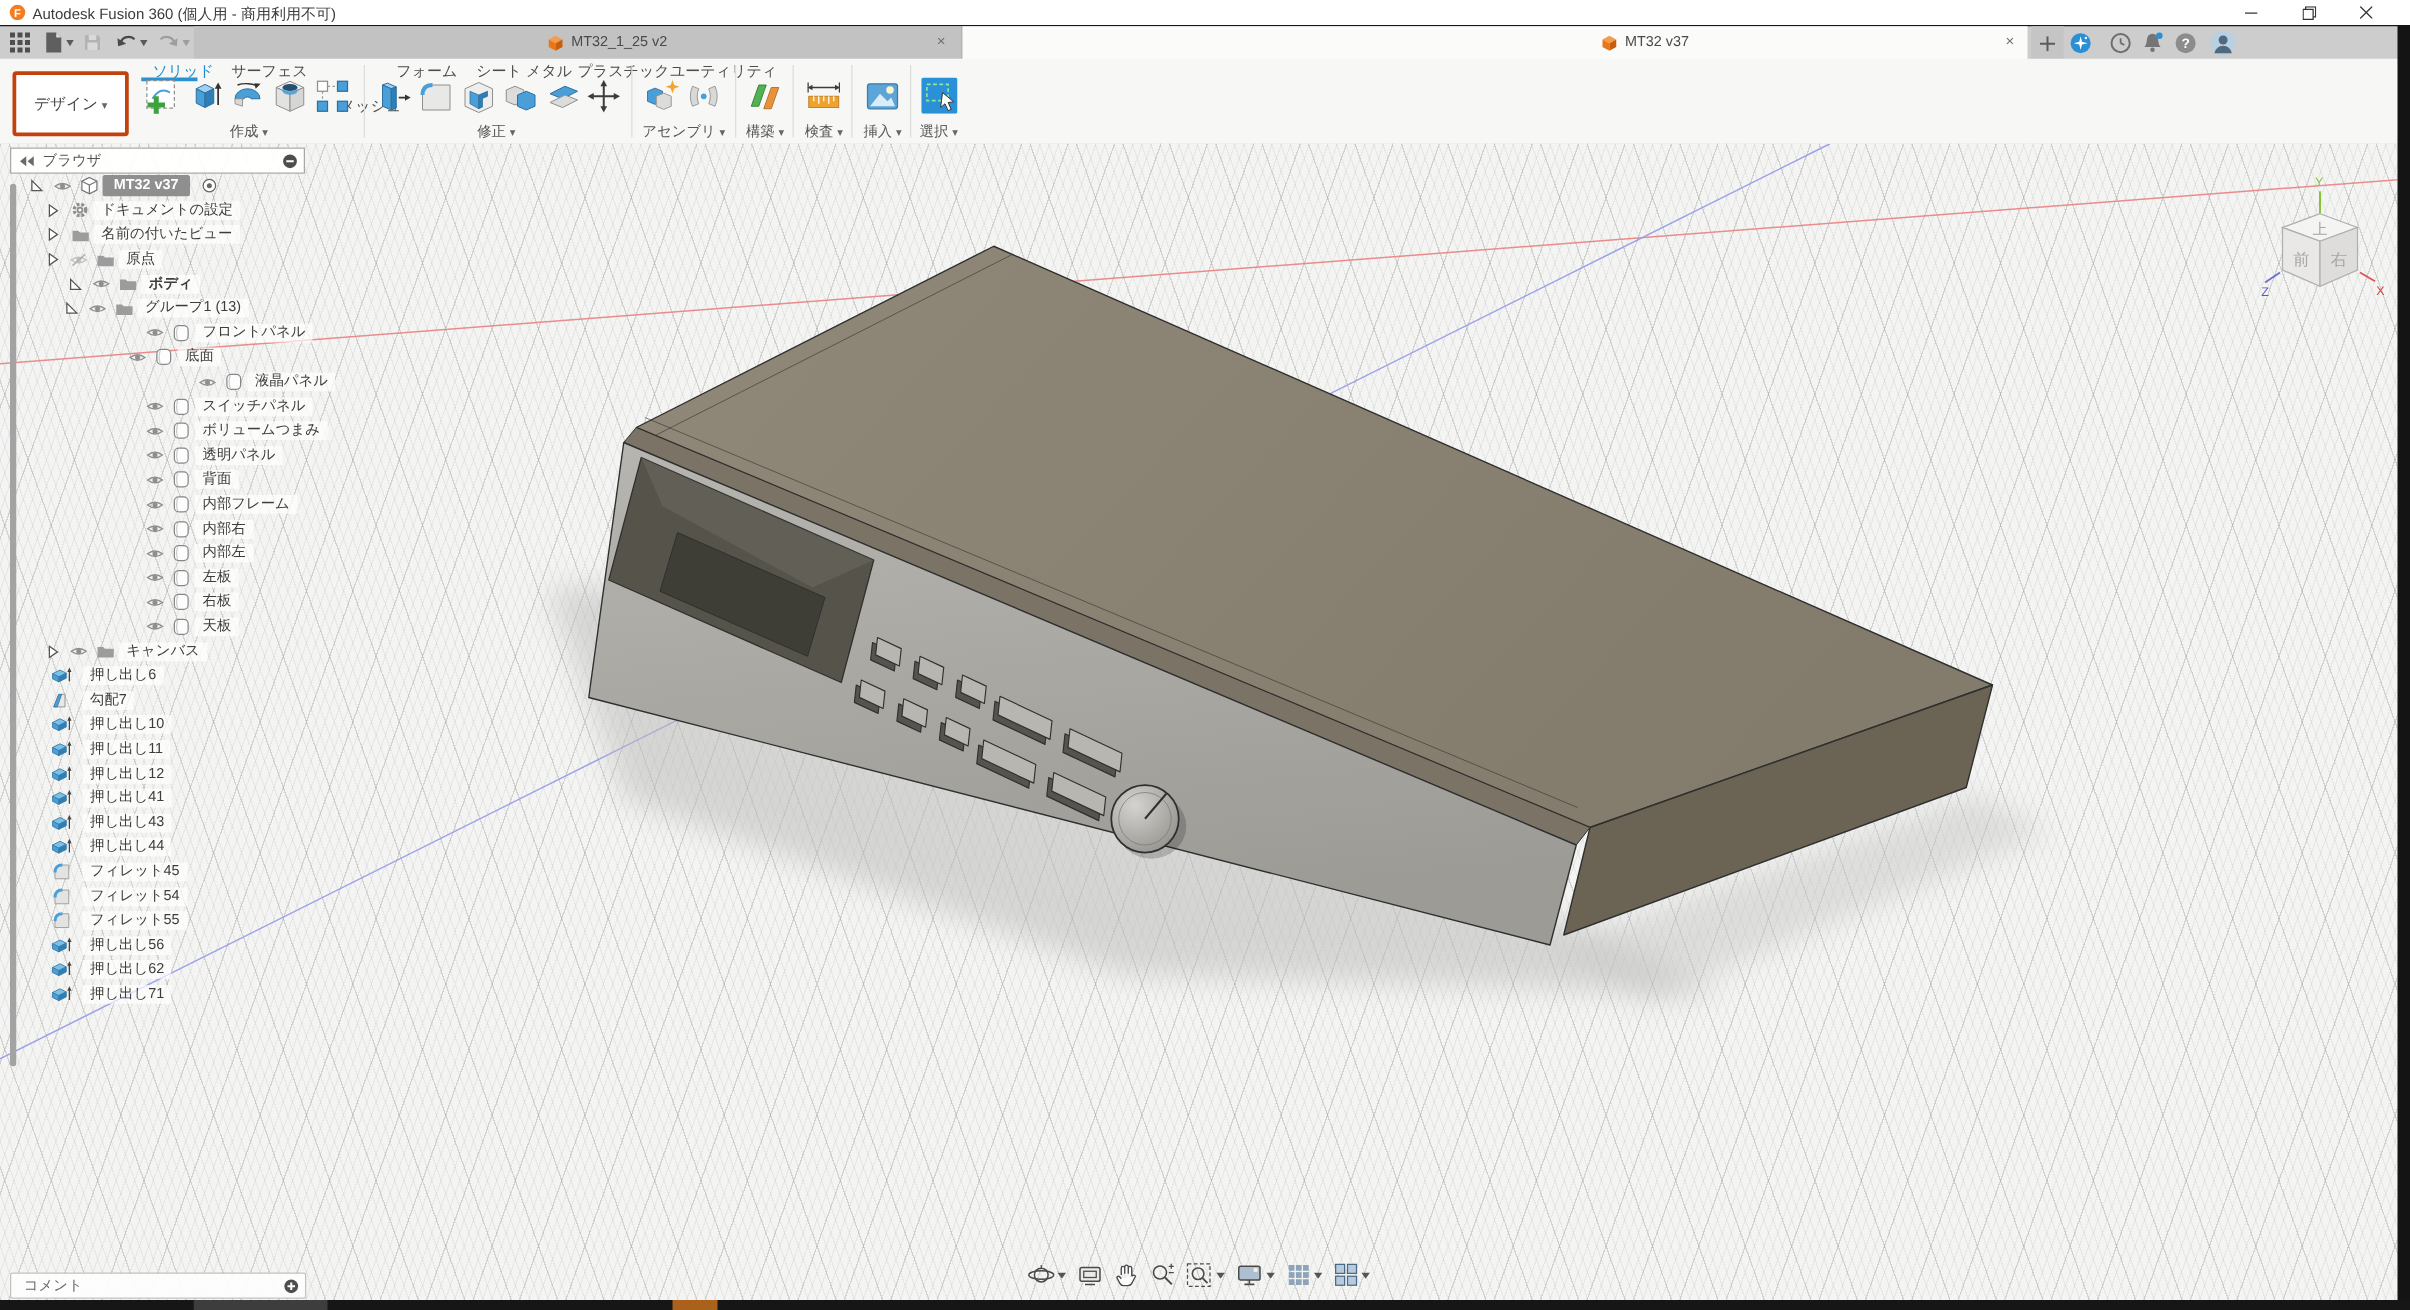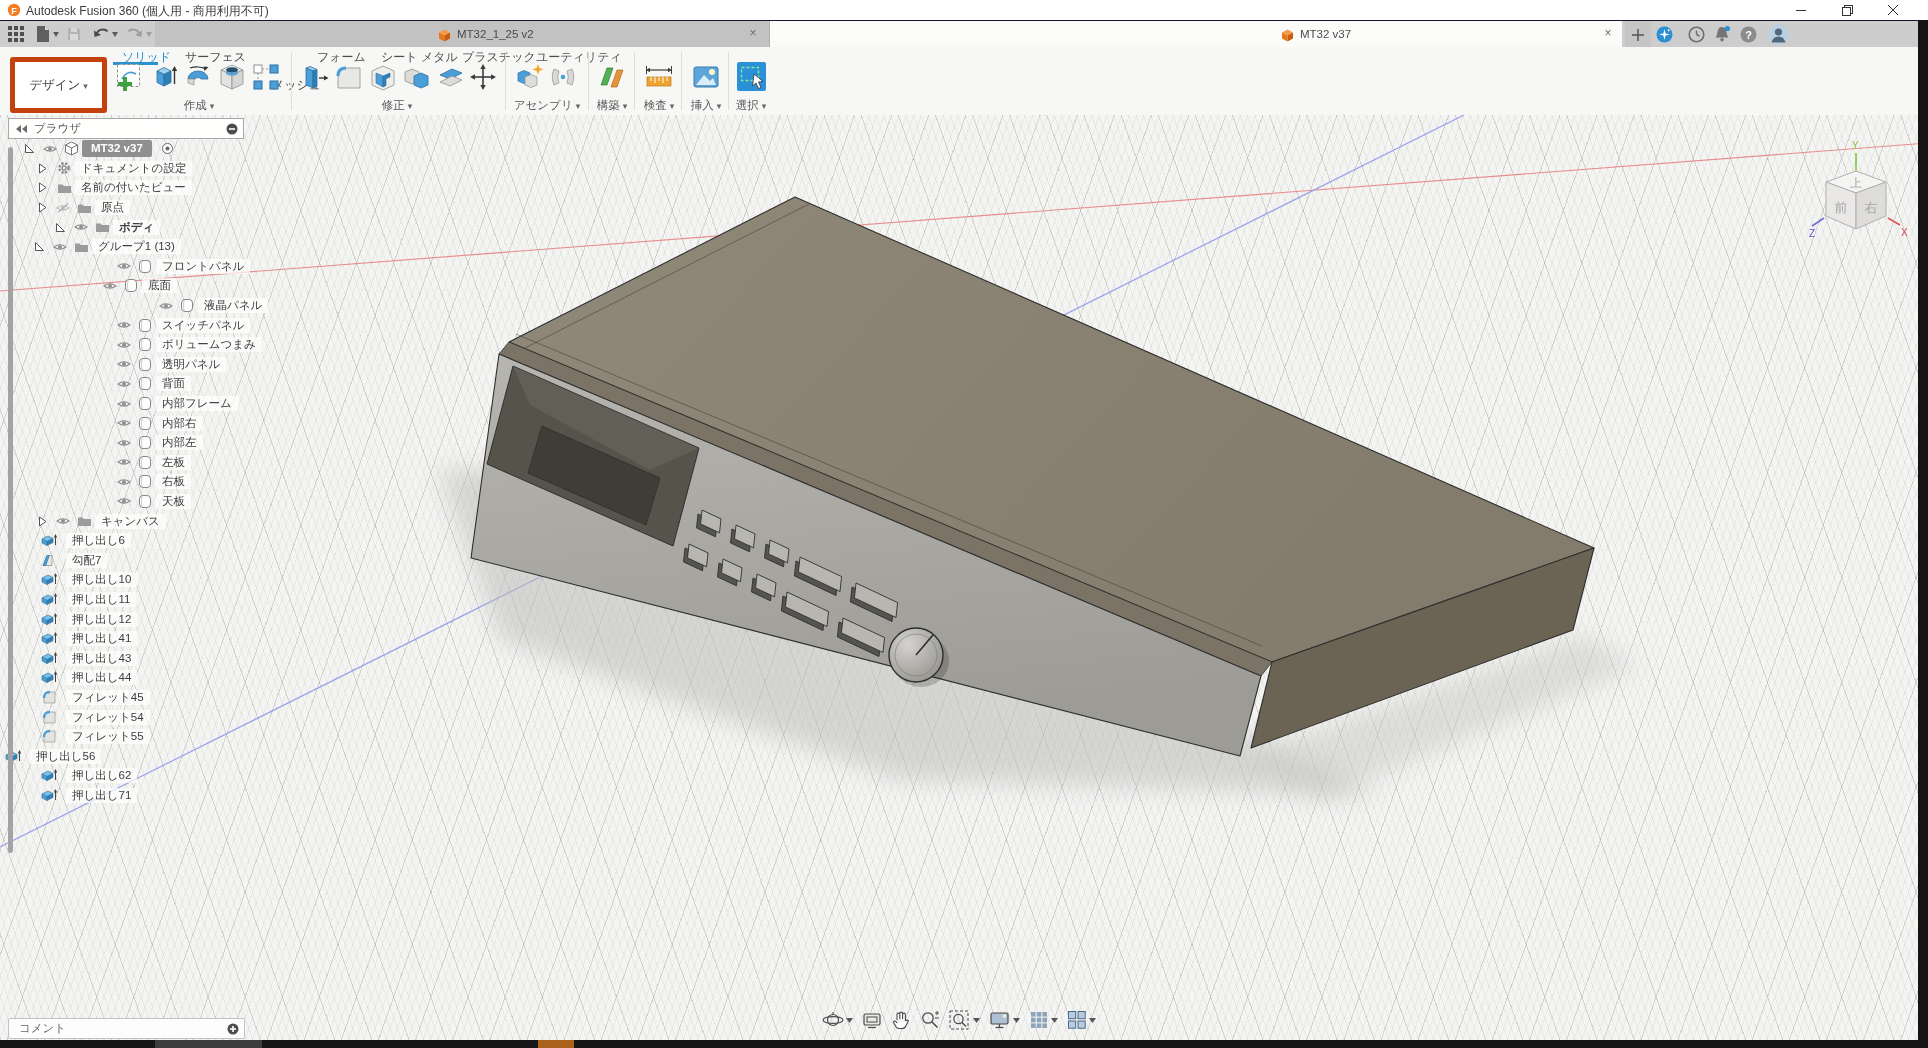--- a/index.html
+++ b/index.html
@@ -14,21 +14,21 @@
   
   #tabbar{left:0;top:20px;width:1928px;height:27px;background:#cdcdcd;border-top:1px solid #0f172a;}
   .qat{position:absolute;top:3px;height:20px;display:flex;align-items:center;}
   .doc-tab{position:absolute;top:0;height:27px;display:block;}
   .doc-tab.inactive{background:#c2c2c2;border-right:1px solid #b0b0b0;}
   .doc-tab.active{background:#fbfbfa;}
   .tabtext{font-size:11.5px;color:#4a4a4a;white-space:nowrap;}
   .tabclose{position:absolute;top:5px;font-size:12px;color:#6f6f6f;width:16px;text-align:center;}
   
   #ribbon{left:0;top:47px;width:1928px;height:68px;background:#f7f7f6;border-bottom:1px solid #d8d8d8;}
-  #designBtn{left:10px;top:10px;width:87px;height:46px;background:#fff;border:5px solid #c2410c;border-radius:3px;
+  #designBtn{left:10px;top:10px;width:87px;height:46px;background:#fff;border:3px solid #c2410c;border-radius:3px;
              display:flex;align-items:center;justify-content:center;font-size:12.5px;color:#444;}
   .rtab{position:absolute;top:2px;font-size:12px;color:#4c4c4c;white-space:nowrap;}
   .rtab.active{color:#1f8ccc;}
   #tabunderline{left:113px;top:15px;width:45px;height:3px;background:#2a92cf;}
   .ricon{position:absolute;top:15px;width:30px;height:30px;}
   .rsep{position:absolute;top:5px;width:1px;height:58px;background:#ddddda;}
   .glabel{position:absolute;top:51px;transform:translateX(-50%);font-size:11.5px;color:#555;white-space:nowrap;}
   .caret::after{content:"▾";font-size:9px;color:#666;margin-left:3px;}
   
   #viewport{left:0;top:115px;width:1918px;height:925px;background-color:#f4f4f3;
@@ -562,21 +562,21 @@
             <circle cx="7" cy="5" r="2" fill="#8f8f8f"></circle>
           </svg>
         </span>
         <span class="slot">
           <svg width="15" height="12">
             <path d="M1,2.5 L5.5,2.5 L7,4 L14,4 L14,11 L1,11 Z" fill="#9c9c9c"></path>
           </svg>
         </span>
         <span class="tree-label">ボディ</span>
       </div>
-      <div class="tree-row" style="padding-left: 28px;">
+      <div class="tree-row" style="padding-left: 46px;">
         <span class="slot">
           <svg width="11" height="11">
             <polygon points="1.5,1.5 9.5,9.5 1.5,9.5" fill="#fff" stroke="#555"></polygon>
           </svg>
         </span>
         <span class="slot eye">
           <svg width="14" height="10">
             <path d="M1,5 Q7,0.5 13,5 Q7,9.5 1,5 Z" fill="none" stroke="#8f8f8f" stroke-width="1.1"></path>
             <circle cx="7" cy="5" r="2" fill="#8f8f8f"></circle>
           </svg>
@@ -941,21 +941,21 @@
       </div>
       <div class="tree-row" style="padding-left: 36px;">
         <span class="slot" style="width: 26px;">
           <svg width="15" height="15">
             <path d="M2,13 L2,8 Q2,2 8,2 L13,2 L13,13 Z" fill="#e3e3e1" stroke="#999" stroke-width=".7"></path>
             <path d="M2,8 Q2,2 8,2" fill="none" stroke="#4a9fd8" stroke-width="2.4"></path>
           </svg>
         </span>
         <span class="tree-label" style="margin-left: 4px;">フィレット55</span>
       </div>
-      <div class="tree-row" style=" align-items: center;">
+      <div class="tree-row" style="padding-left: 36px; align-items: center;">
         <span class="slot" style="width: 26px;">
           <svg width="18" height="15">
             <polygon points="2,6 8,3 13,5.5 7,8.5" fill="#79c1e8" stroke="#3a7ca8" stroke-width=".7"></polygon>
             <polygon points="2,6 7,8.5 7,12.5 2,10" fill="#4a9fd8" stroke="#3a7ca8" stroke-width=".7"></polygon>
             <polygon points="7,8.5 13,5.5 13,9.5 7,12.5" fill="#2e7fb5" stroke="#3a7ca8" stroke-width=".7"></polygon>
             <line x1="15.5" y1="12" x2="15.5" y2="3.5" stroke="#444"></line>
             <polygon points="15.5,1 13.8,4.5 17.2,4.5" fill="#444"></polygon>
           </svg>
         </span>
         <span class="tree-label" style="margin-left: 4px;">押し出し56</span>

